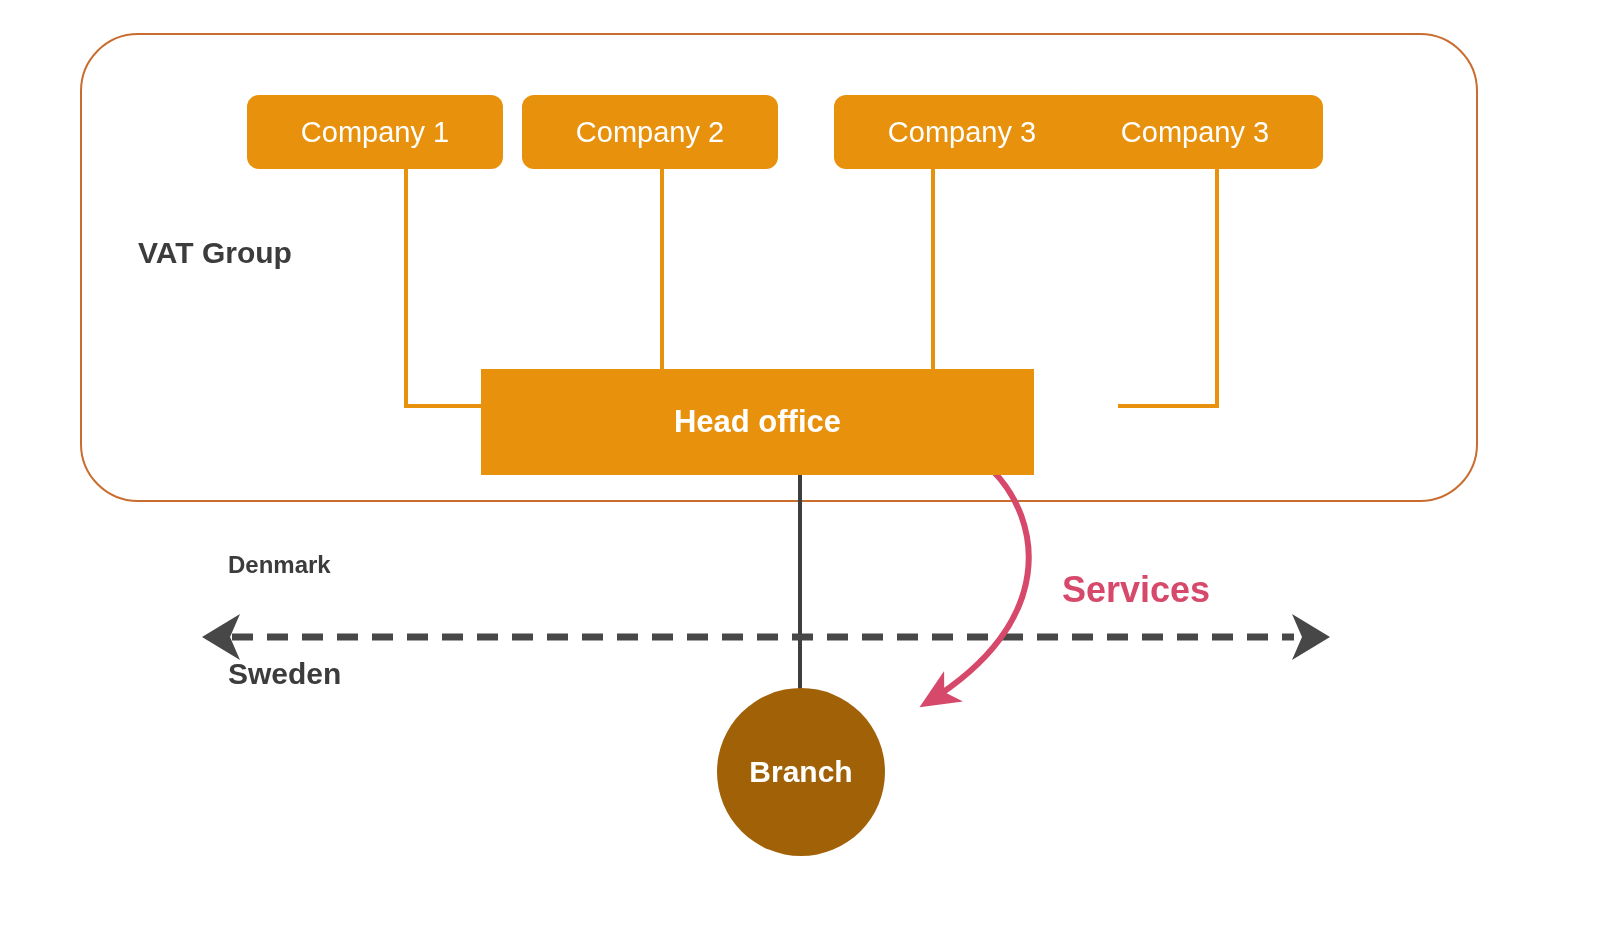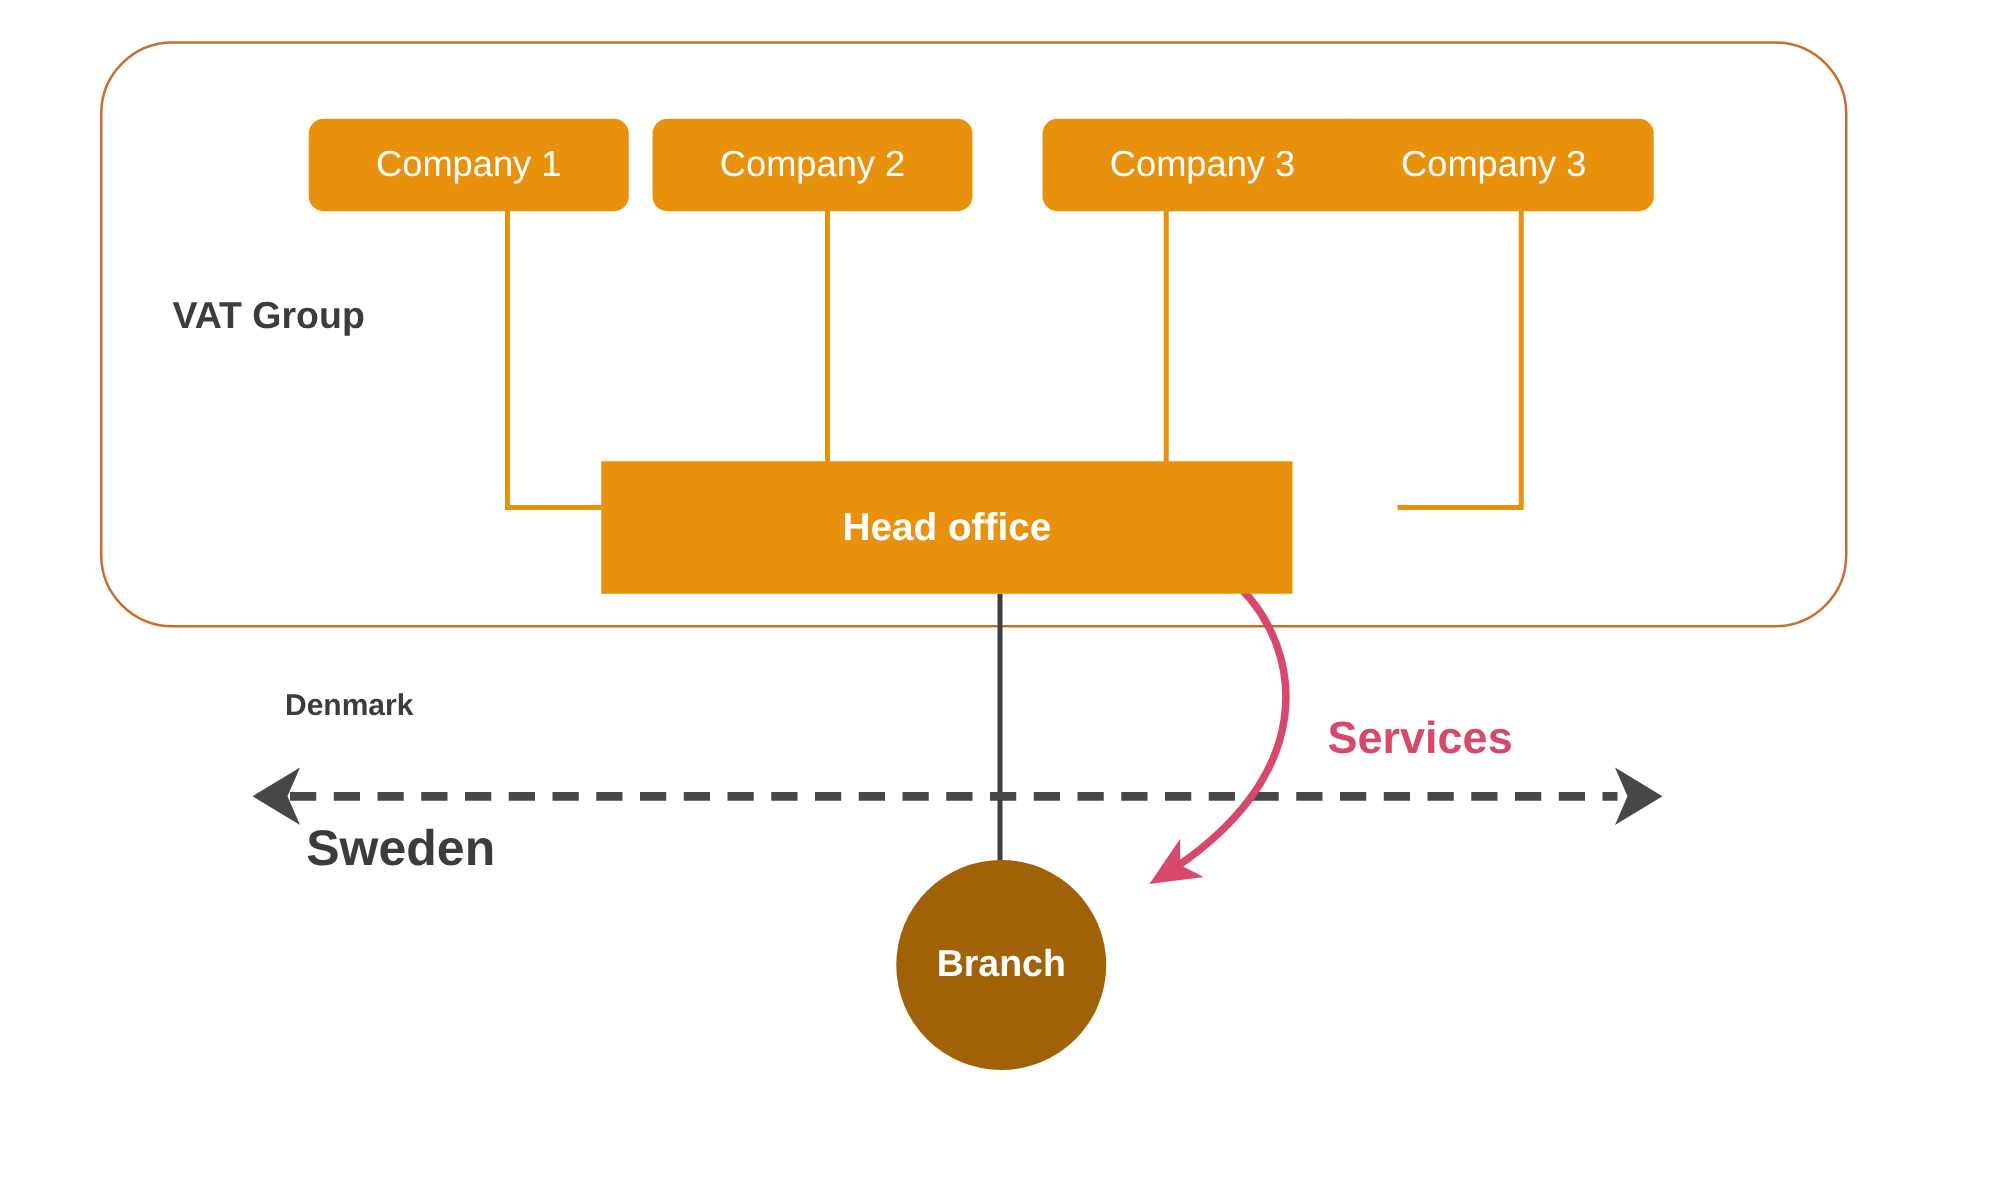--- a/index.html
+++ b/index.html
@@ -80,23 +80,23 @@
     position: absolute;
     left: 228px;
     top: 551px;
     font-size: 24px;
     font-weight: 700;
     color: #3C3C3C;
     z-index: 2;
   }
   .sweden-label {
     position: absolute;
-    left: 245px;
+    left: 228px;
     top: 657px;
-    font-size: 40px;
+    font-size: 30px;
     font-weight: 700;
     color: #3C3C3C;
     z-index: 2;
   }
   .services-label {
     position: absolute;
     left: 1062px;
     top: 533px;
     font-size: 36px;
     font-weight: 700;

